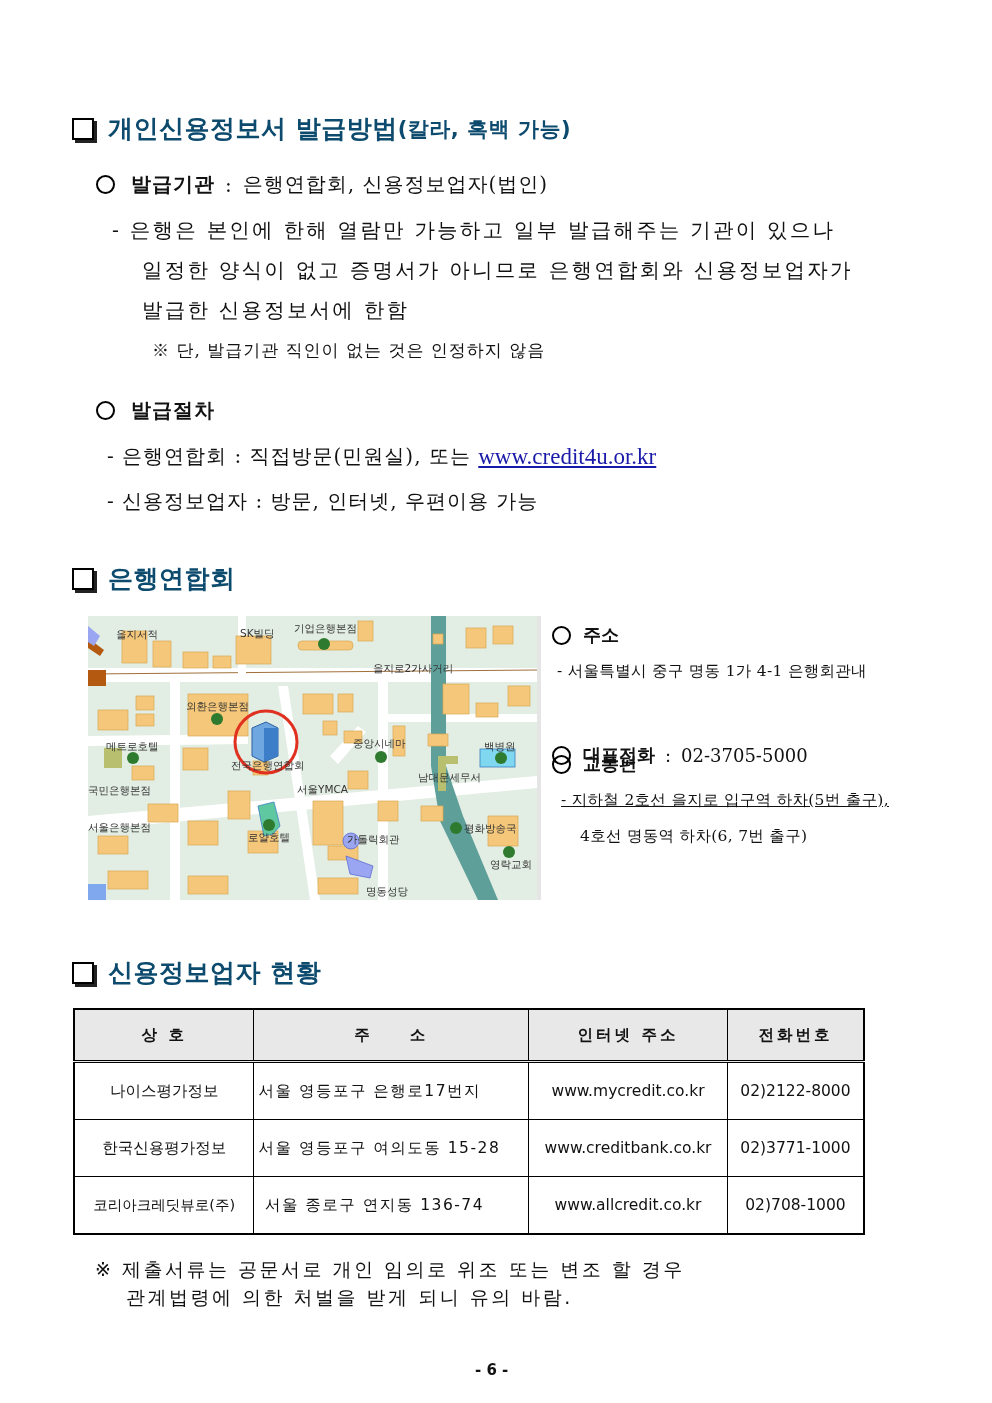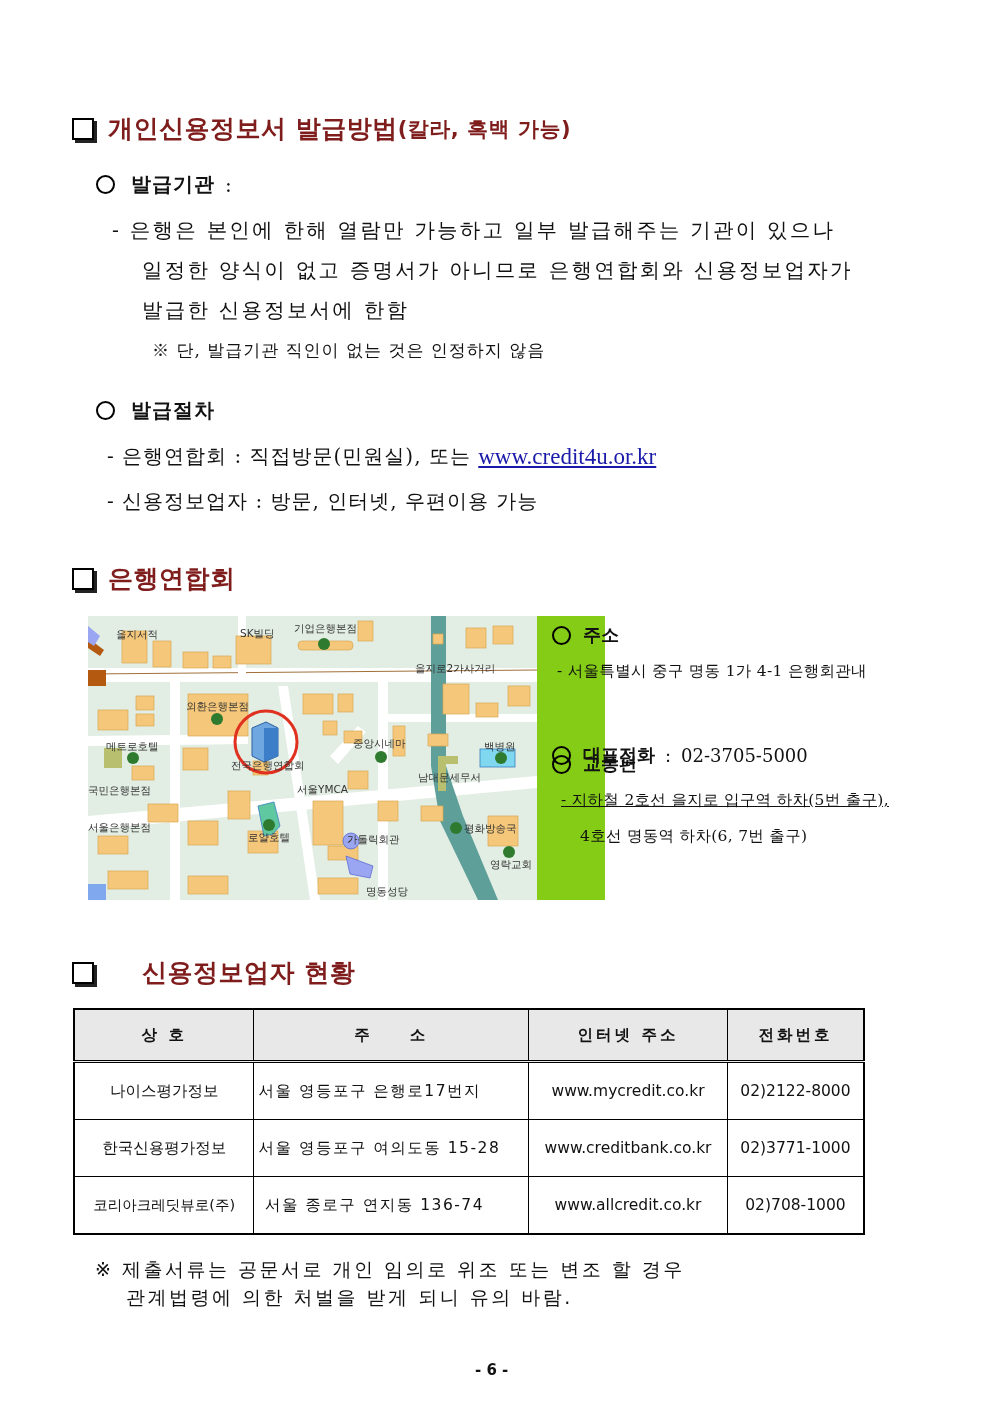--- a/index.html
+++ b/index.html
@@ -1,35 +1,35 @@
 <!DOCTYPE html>
 <html><head>
 <meta charset="utf-8">
 <style>
   html, body { margin: 0; padding: 0; background: #ffffff; }
   body { width: 992px; height: 1403px; position: relative; overflow: hidden;
          font-family: "DejaVu Serif", "Liberation Serif", serif; color: #111; }
   .abs { position: absolute; }
   .h-section { font-family: "DejaVu Sans", "Liberation Sans", sans-serif; font-weight: bold;
-               font-size: 25px; letter-spacing: 0.5px; display: flex; align-items: center; color: #7f1d1d; }
+               font-size: 25px; letter-spacing: 0.5px; display: flex; align-items: center; color: #0c4a6e; }
   .h-section .sub { font-size: 21px; }
   .checkbox { width: 18px; height: 18px; border: 2px solid #000; box-shadow: 3px 3px 0 #222;
               background: #fff; margin-right: 14px; display: inline-block; flex: none; }
   .circle { display: inline-block; width: 15px; height: 15px; border: 2px solid #000; border-radius: 50%;
             margin-right: 16px; flex: none; }
   .line { font-size: 20px; white-space: nowrap; display: flex; align-items: center; letter-spacing: 1px; }
   .bold { font-weight: bold; font-family: "DejaVu Serif", serif; }
   .colon { margin: 0 10px; }
   .para { font-size: 20.5px; letter-spacing: 2.2px; line-height: 40px; white-space: nowrap; }
   .note { font-size: 17px; letter-spacing: 1px; white-space: nowrap; }
   .link { color: #1a1aa8; text-decoration: underline; font-family: "Liberation Serif", serif; letter-spacing: 0; }
   .side { font-size: 18px; white-space: nowrap; display:flex; align-items:center;text-align:right; }
   .side-sub { font-size: 15.5px; white-space: nowrap; letter-spacing: 0.3px; }
   
-  .map { left: 88px; top: 616px; width: 517px; height: 284px; background: #84cc16; overflow: hidden; }
+  .map { left: 88px; top: 616px; width: 453px; height: 284px; background: #e5e5e5; overflow: hidden; }
   .map svg { display: block; }
   .map-label { position: absolute; font-family: "DejaVu Sans", sans-serif; font-size: 10.5px; color: #333; white-space: nowrap; }
   
   table.biz { position: absolute; left: 73px; top: 1008px; width: 792px; border-collapse: collapse;
               border: 2.5px solid #000; font-family: "DejaVu Sans", "Liberation Sans", sans-serif; }
   table.biz th, table.biz td { border: 1px solid #000; text-align: center; font-size: 15.5px; padding: 0; }
   table.biz th { background: #e8e8e8; height: 50px; font-weight: bold; letter-spacing: 3px; border-bottom: 3px double #000; }
   table.biz td { height: 56px; }
   table.biz td.addr { text-align: left; padding-left: 4px; letter-spacing: 1.5px; }
   .footer-note { font-family: "DejaVu Sans", sans-serif; font-size: 19px; letter-spacing: 2.5px; line-height: 28px; white-space: nowrap; }
@@ -41,20 +41,21 @@
 <div class="abs h-section" style="left:72px; top:112px;">
   <span class="checkbox"></span>
   <span>개인신용정보서 발급방법</span>
   <span class="sub">(칼라, 흑백 가능)</span>
 </div>
 
 <div class="abs line" style="left:96px; top:171px;">
   <span class="circle"></span>
   <span class="bold">발급기관</span>
   <span class="colon">:</span>
+  <span>은행연합회, 신용정보업자(법인)</span>
 </div>
 
 <div class="abs para" style="left:112px; top:210px;">
   <div>-  은행은 본인에 한해 열람만 가능하고 일부 발급해주는 기관이 있으나</div>
   <div style="padding-left:30px;">일정한 양식이 없고 증명서가 아니므로 은행연합회와 신용정보업자가</div>
   <div style="padding-left:30px;">발급한 신용정보서에 한함</div>
 </div>
 
 <div class="abs note" style="left:152px; top:339px;">※ 단, 발급기관 직인이 없는 것은 인정하지 않음</div>
 
@@ -162,21 +163,21 @@
       <circle cx="421" cy="236" r="6" fill="#2e7a2e"></circle>
     </g>
 
     <circle cx="178" cy="126" r="31" fill="none" stroke="#e03020" stroke-width="3"></circle>
     <polygon points="164,112 178,106 190,112 190,140 176,146 164,140" fill="#6fa8e0" stroke="#2a5fa0" stroke-width="1"></polygon>
     <polygon points="176,112 190,112 190,140 176,146" fill="#3d7ec8"></polygon>
   </svg>
   <span class="map-label" style="left:28px; top:12px;">을지서적</span>
   <span class="map-label" style="left:152px; top:11px;">SK빌딩</span>
   <span class="map-label" style="left:206px; top:6px;">기업은행본점</span>
-  <span class="map-label" style="left:285px; top:46px;margin-left:42px;">을지로2가사거리</span>
+  <span class="map-label" style="left:285px; top:46px;">을지로2가사거리</span>
   <span class="map-label" style="left:98px; top:84px;">외환은행본점</span>
   <span class="map-label" style="left:18px; top:124px;">메트로호텔</span>
   <span class="map-label" style="left:143px; top:143px;">전국은행연합회</span>
   <span class="map-label" style="left:265px; top:121px;">중앙시네마</span>
   <span class="map-label" style="left:396px; top:124px;">백병원</span>
   <span class="map-label" style="left:0px; top:168px;">국민은행본점</span>
   <span class="map-label" style="left:209px; top:167px;">서울YMCA</span>
   <span class="map-label" style="left:330px; top:155px;">남대문세무서</span>
   <span class="map-label" style="left:0px; top:205px;">서울은행본점</span>
   <span class="map-label" style="left:160px; top:215px;">로얄호텔</span>
@@ -199,21 +200,21 @@
   <span>02-3705-5000</span>
 </div>
 
 <div class="abs side" style="left:552px; top:752px;">
   <span class="circle" style="margin-right:12px;"></span>
   <span class="bold">교통편</span>
 </div>
 <div class="abs side-sub" style="left:561px; top:790px;text-decoration:underline;">- 지하철 2호선 을지로 입구역 하차(5번 출구),</div>
 <div class="abs side-sub" style="left:580px; top:826px;">4호선 명동역 하차(6, 7번 출구)</div>
 
-<div class="abs h-section" style="left:72px; top:956px;gap:34px;">
+<div class="abs h-section" style="left:72px; top:956px;">
   <span class="checkbox"></span>
   <span>신용정보업자 현황</span>
 </div>
 
 <table class="biz">
   <colgroup>
     <col style="width:181px">
       <col style="width:275px">
       <col style="width:199px">
       <col style="width:137px">

